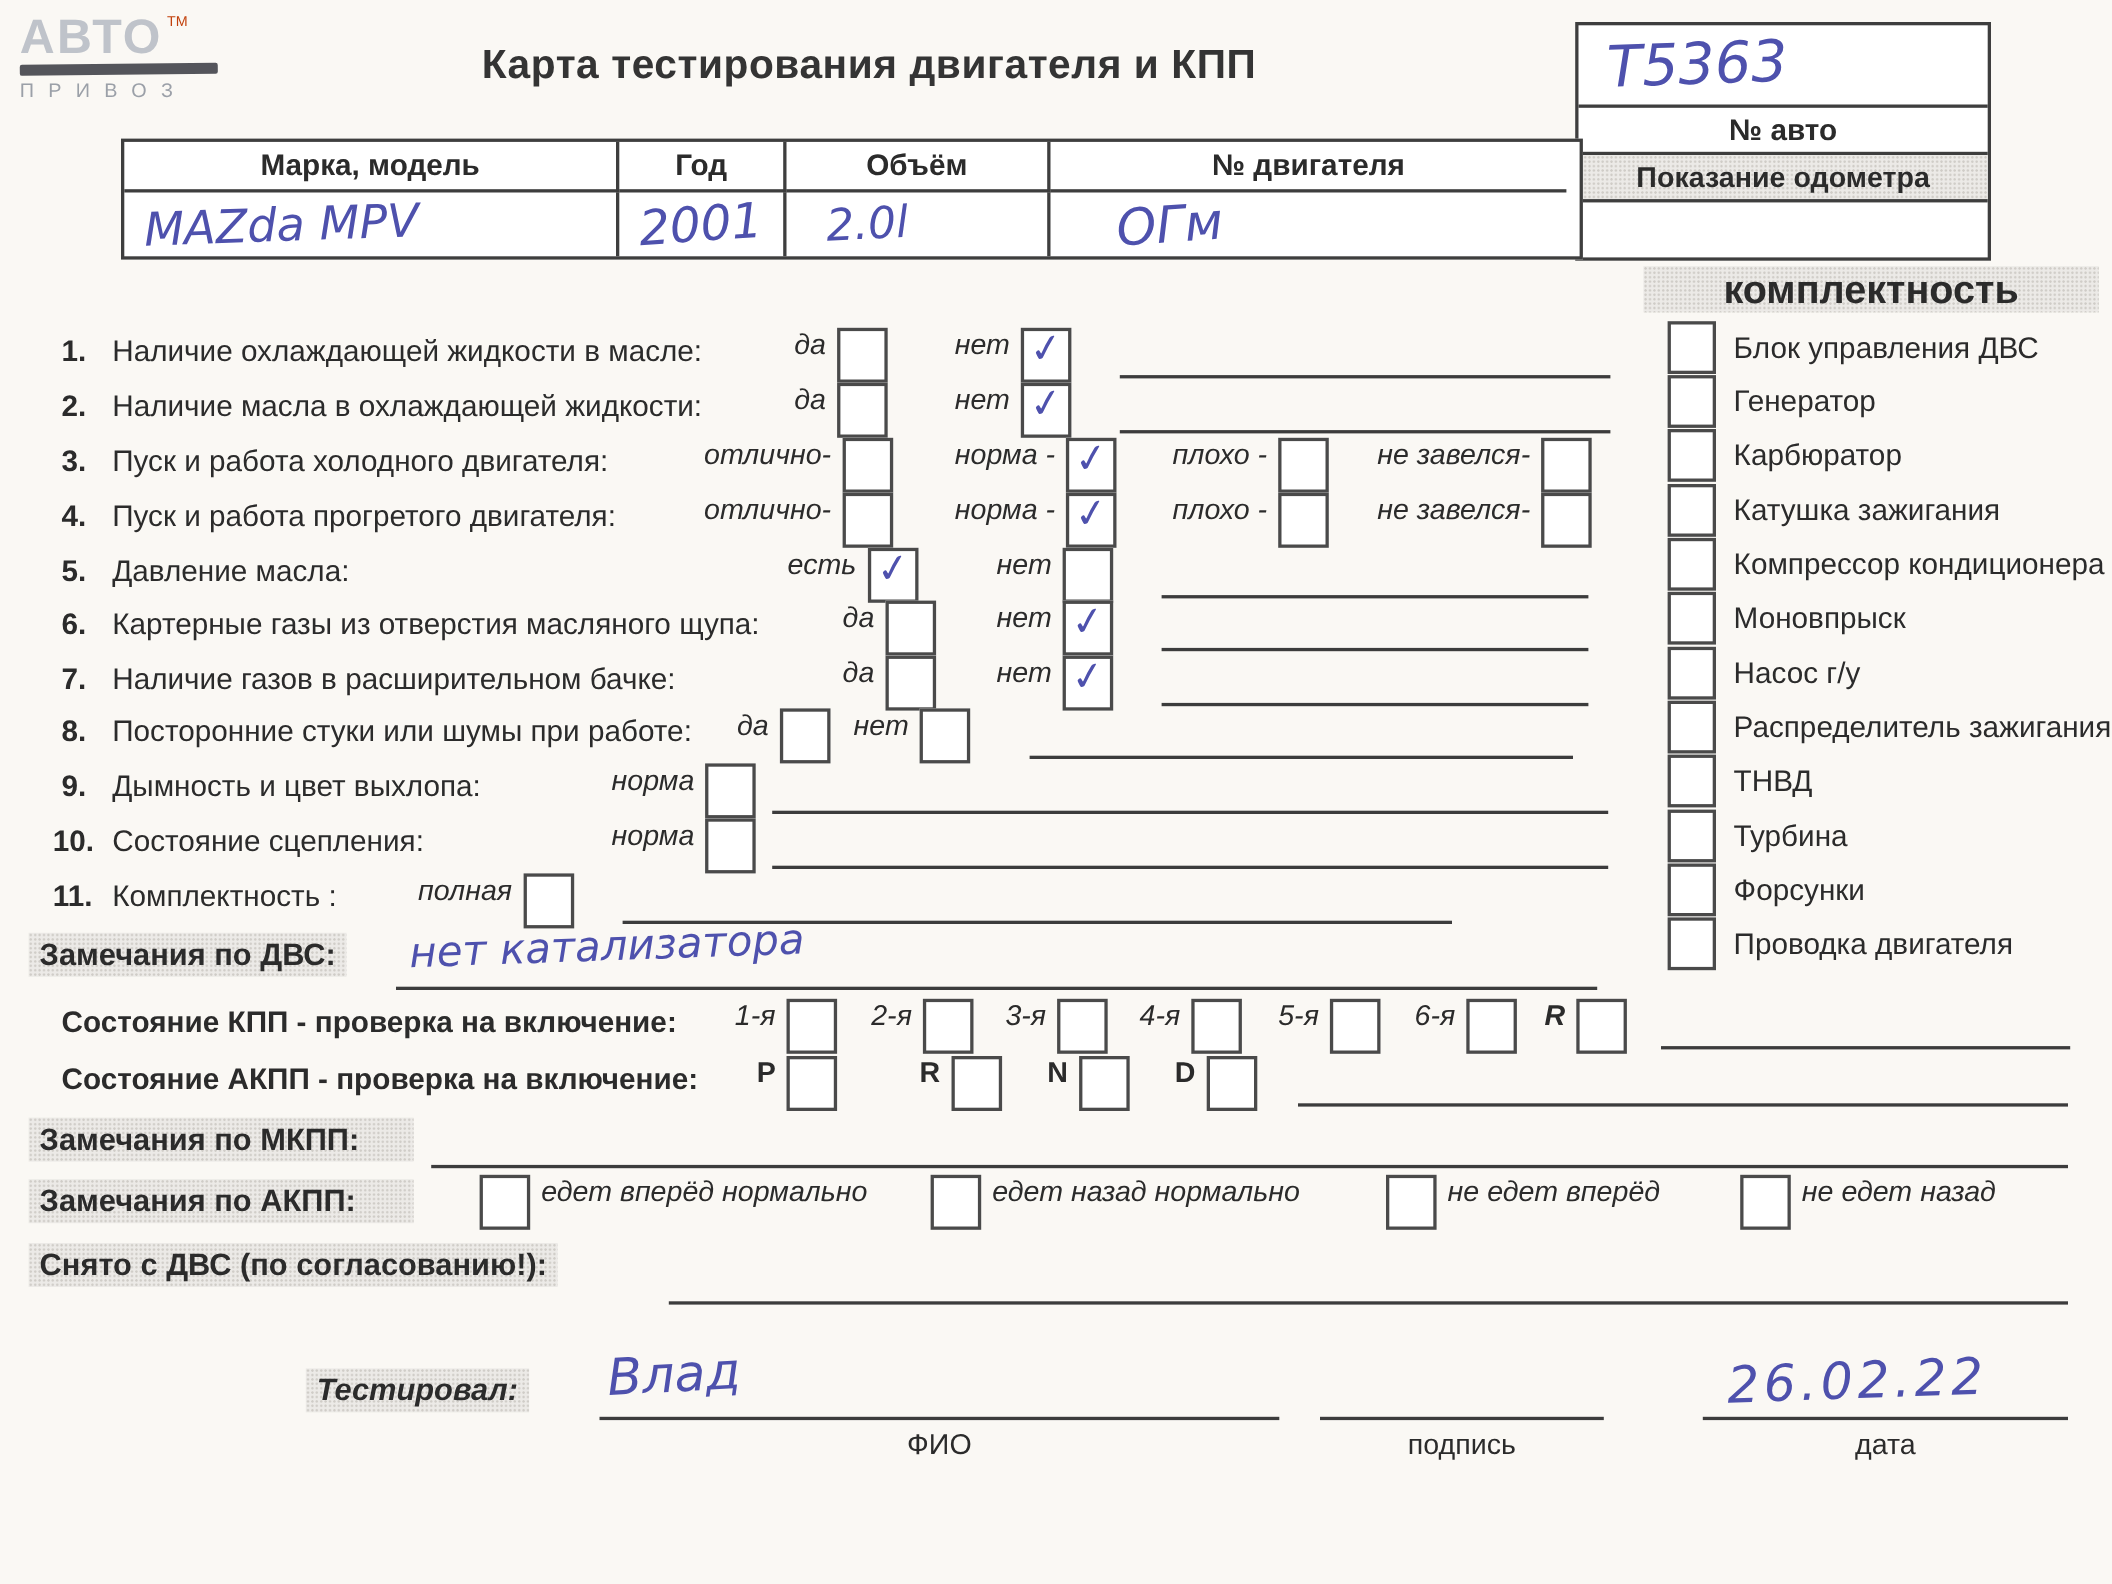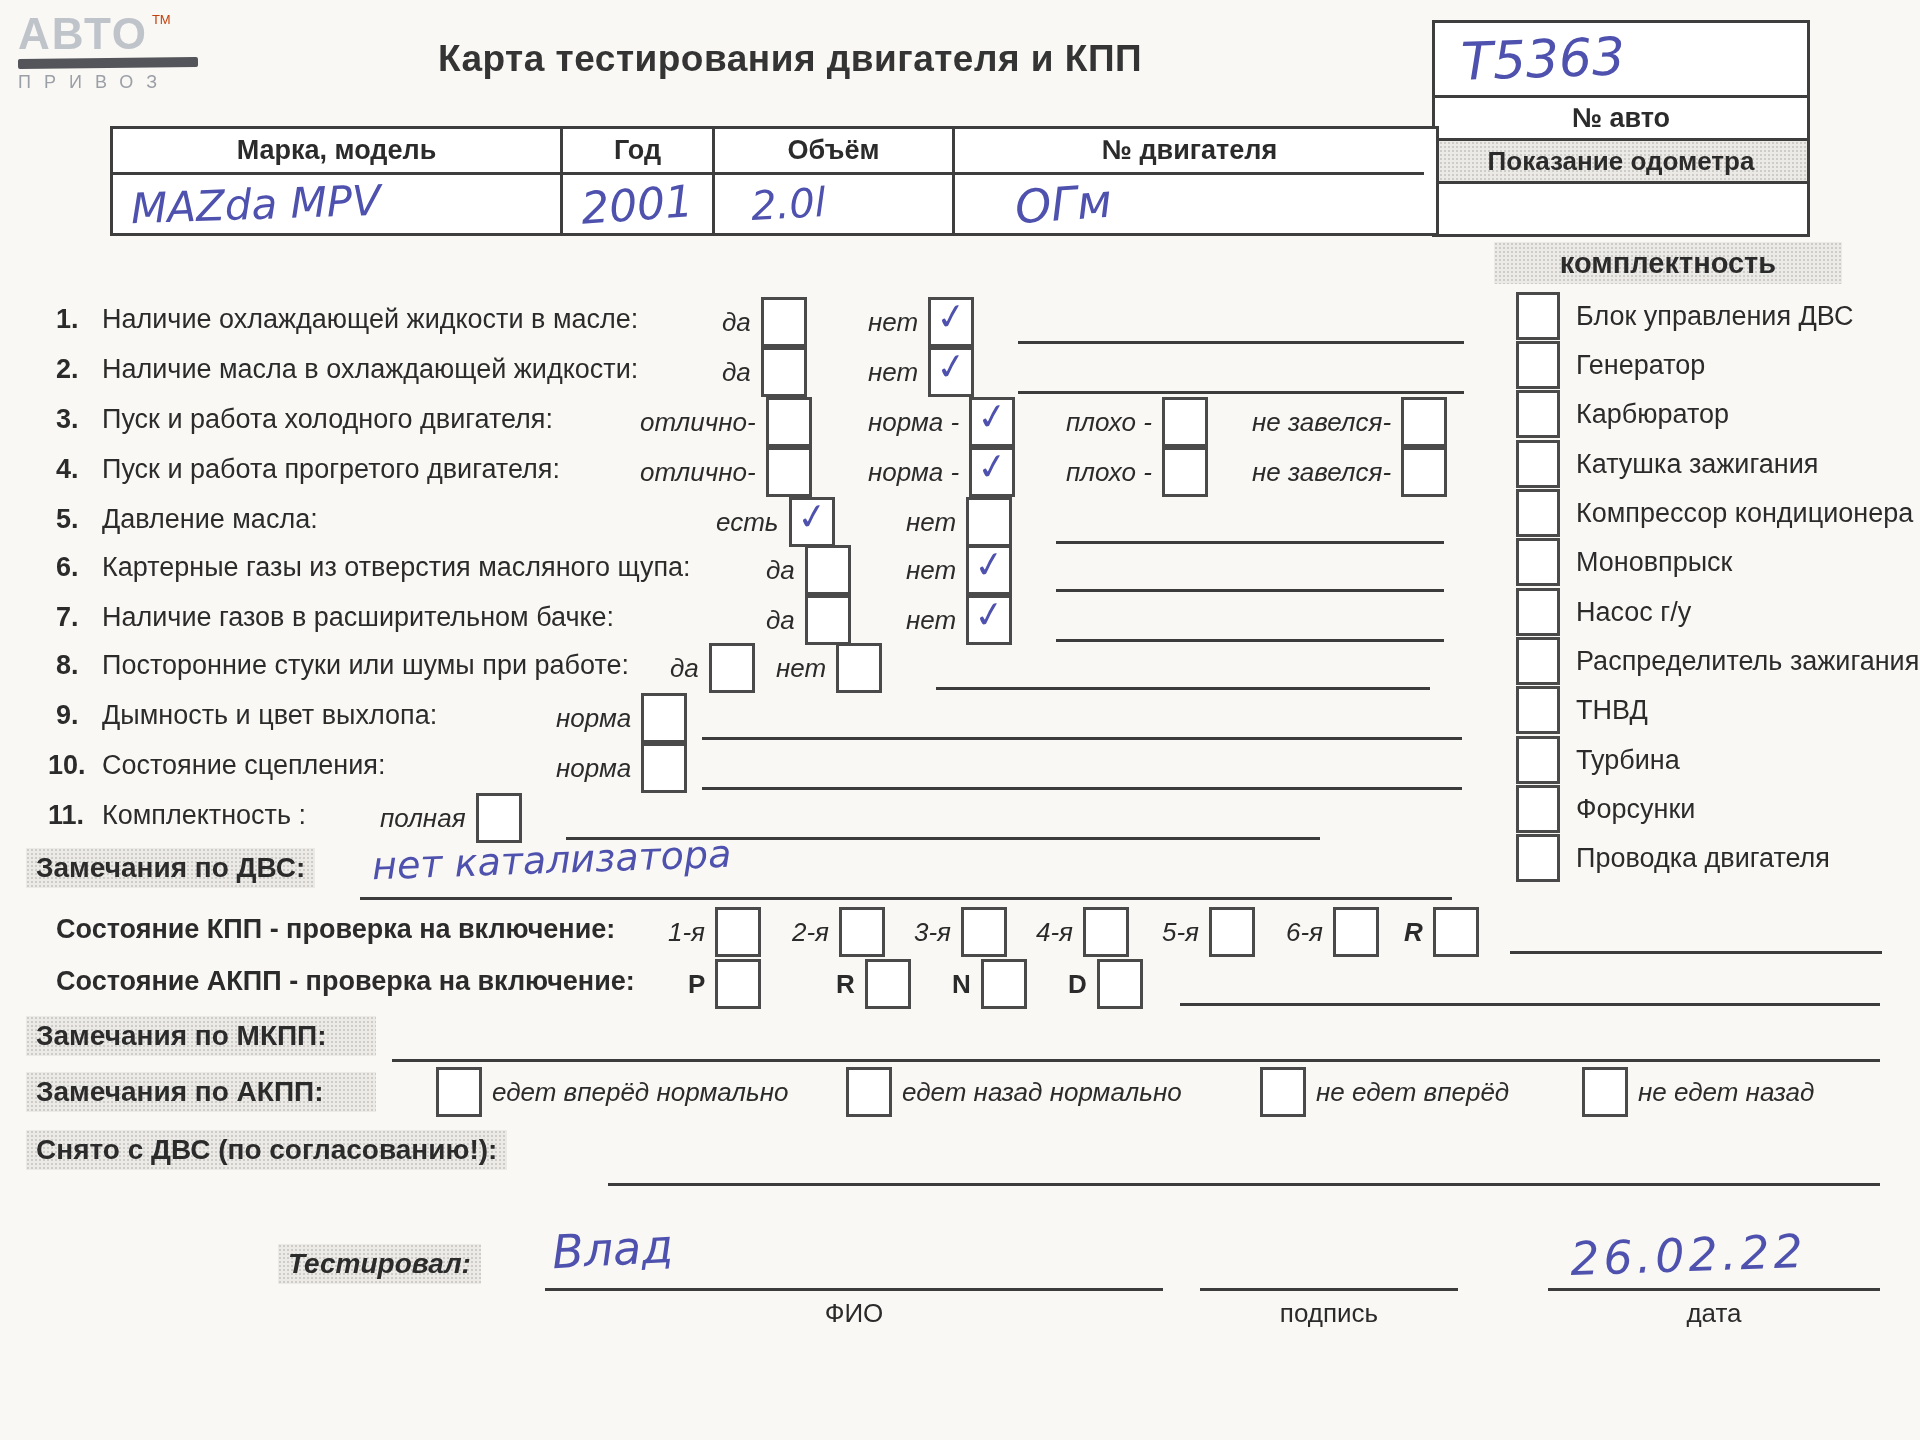--- a/index.html
+++ b/index.html
@@ -27,39 +27,39 @@
   
   .hw{font-style:italic;font-family:"DejaVu Sans",sans-serif;color:#4e51ad;white-space:nowrap;}
   .shade{background-color:#eceae7;background-image:radial-gradient(#cfccc7 1px, transparent 1.2px);background-size:4px 4px;}
   .box{width:40px;height:44px;border:3px solid #4a4a4a;background:#fff;display:inline-block;position:relative;flex:none;}
   .box.sm{width:38px;height:42px;}
   .mark{position:absolute;left:5px;top:-4px;font-size:36px;font-weight:700;color:#4e51ad;font-style:italic;transform:rotate(-8deg);font-family:"DejaVu Sans",sans-serif;}
   .uline{position:absolute;height:0;border-bottom:3px solid #3c3c3c;}
   .frow{position:absolute;left:0;width:1920px;height:52px;}
   .num{position:absolute;left:56px;top:8px;font-size:27px;font-weight:700;}
   .ctext{position:absolute;left:102px;top:8px;font-size:27px;white-space:nowrap;}
-  .opt{position:absolute;top:2px;display:flex;align-items:center;gap:10px;height:48px;}
+  .opt{position:absolute;top:2px;display:flex;align-items:flex-start;gap:10px;height:48px;}
   .olabel{font-style:italic;font-size:26px;white-space:nowrap;}
   .boldlab{font-size:28px;font-weight:700;white-space:nowrap;padding:4px 10px;}
   
   .vtable{position:absolute;left:110px;top:126px;width:1323px;border:3px solid #3e3e3e;
           display:grid;grid-template-columns:450px 152px 240px 469px;grid-template-rows:46px 58px;background:#fff;}
   .vth{border-right:3px solid #3e3e3e;border-bottom:3px solid #3e3e3e;display:flex;align-items:center;justify-content:center;
        font-size:27px;font-weight:700;}
   .vtd{border-right:3px solid #3e3e3e;display:flex;align-items:center;padding-left:18px;}
   .vth:nth-child(4),.vtd:nth-child(8){border-right:none;}
   
   .carbox{position:absolute;left:1432px;top:20px;width:372px;border:3px solid #3e3e3e;background:#fff;}
   .cb-num{height:72px;border-bottom:3px solid #3e3e3e;display:flex;align-items:center;padding-left:26px;}
   .cb-lab{height:40px;border-bottom:3px solid #3e3e3e;display:flex;align-items:center;justify-content:center;font-size:27px;font-weight:700;}
   .cb-odo{height:40px;border-bottom:3px solid #3e3e3e;display:flex;align-items:center;justify-content:center;font-size:26px;font-weight:700;}
   .cb-empty{height:50px;}
   
-  .comp-head{position:absolute;left:1494px;top:242px;width:348px;height:42px;display:flex;align-items:center;justify-content:center;
-             font-size:29px;font-weight:700;}
+  .comp-head{position:absolute;left:1494px;top:242px;width:414px;height:42px;display:flex;align-items:center;justify-content:center;
+             font-size:36px;font-weight:700;}
   .citem{position:absolute;left:1482px;display:flex;align-items:center;gap:16px;height:48px;padding-left:34px;}
   .clabel{font-size:27px;white-space:nowrap;}
   
   .f-label{position:absolute;font-size:28px;font-weight:700;font-style:italic;padding:4px 10px;}
   .sublab{position:absolute;font-size:26px;text-align:center;}
 </style>
 </head>
 <body>
 
 <div class="sheet">

